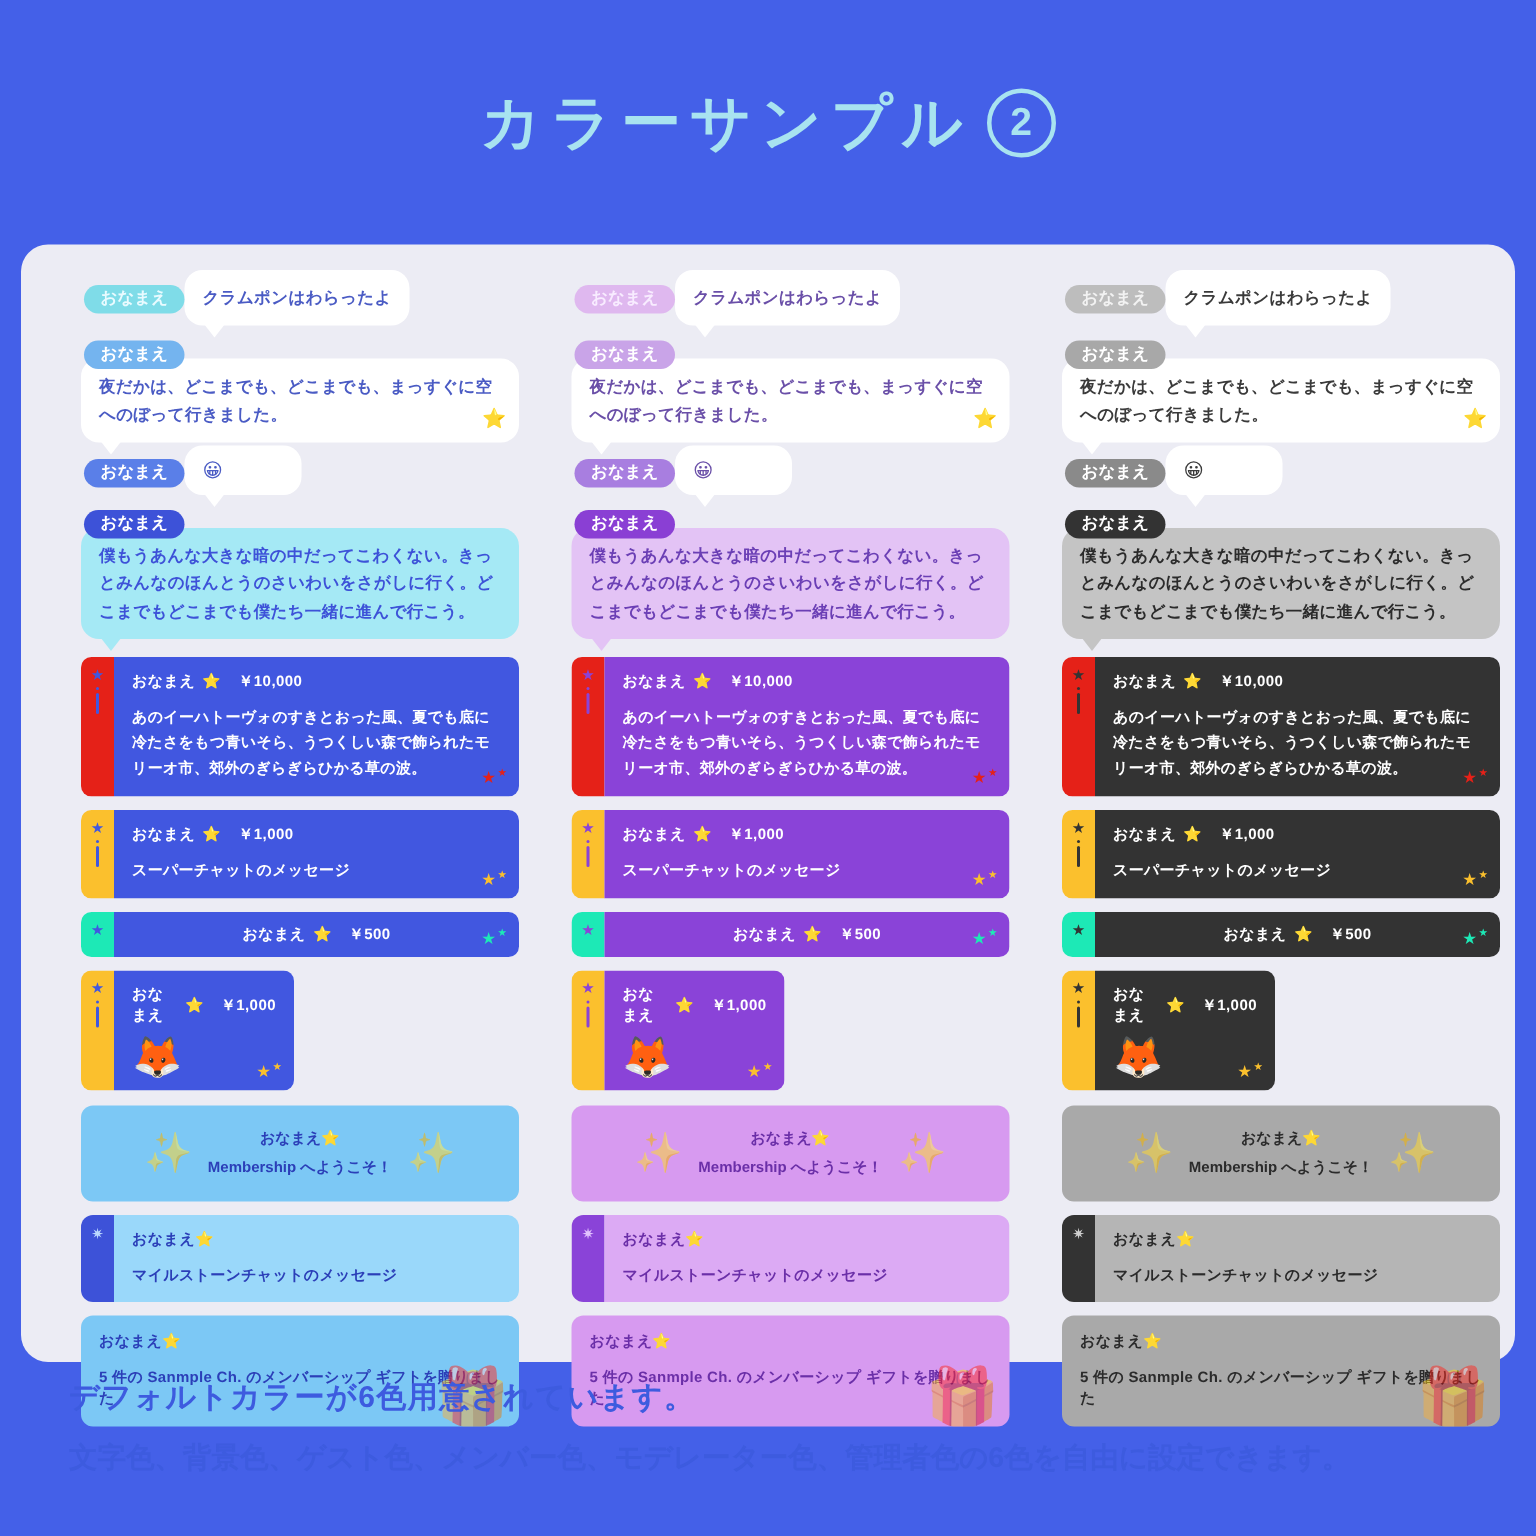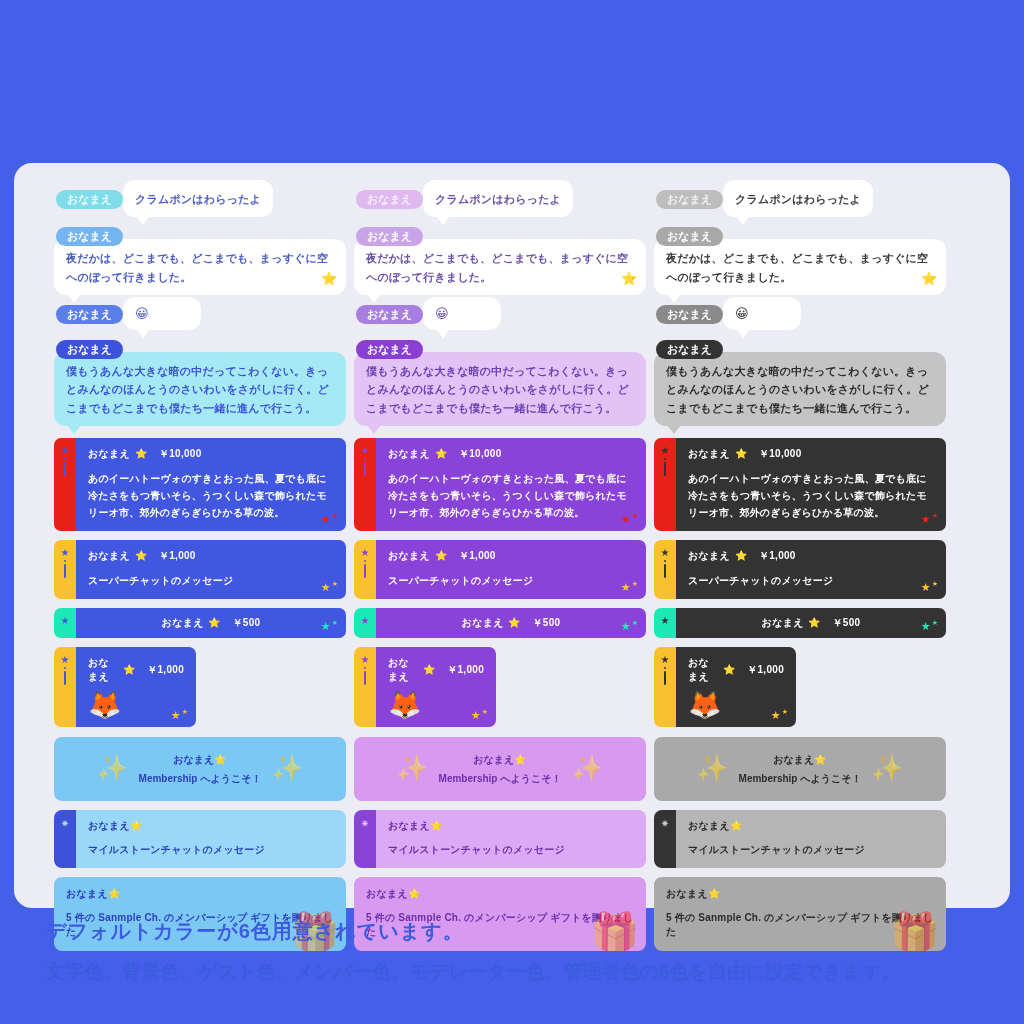--- a/index.html
+++ b/index.html
@@ -23,21 +23,21 @@
   .title .circled{
     display:inline-flex;align-items:center;justify-content:center;
     width:46px;height:46px;border:3px solid #a8e3f0;border-radius:50%;
     font-size:26px;letter-spacing:0;margin-left:8px;
   }
 
   
   .panel{
     position:absolute;left:14px;top:163px;width:996px;height:745px;
     background:#ececf4;border-radius:18px;
-    display:flex;gap:8px;padding:24px 16px 0 40px;
+    display:flex;gap:35px;padding:24px 16px 0 40px;
   }
   .col{width:292px;flex:0 0 292px;}
 
   
   .chat{margin-bottom:9px;position:relative;}
   .nametag{
     display:inline-block;border-radius:11px;padding:2px 11px 3px;
     font-size:11px;font-weight:bold;line-height:1.3;
     position:relative;z-index:2;margin-left:2px;
   }
@@ -116,20 +116,26 @@
     color:#3d5bdf;font-weight:bold;
   }
   .footer .l1{font-size:20px;letter-spacing:1px;margin-bottom:14px;}
   .footer .l2{font-size:19px;letter-spacing:0px;}
 </style>
 </head>
 <body>
 
 <div class="page">
 
+  <div class="title-wrap">
+    <div class="title">
+      <span>カラーサンプル</span>
+      <span class="circled">2</span>
+    </div>
+  </div>
 
   <div class="panel" id="panel">
       <div class="col">
         <div class="chat"><span class="nametag" style="background: rgb(127, 220, 232); color: rgb(233, 251, 255);">おなまえ</span><div class="bubble inline" style="background: rgb(255, 255, 255); color: rgb(74, 91, 196); --tail: #ffffff;">クラムポンはわらったよ</div></div>
         <div class="chat"><span class="nametag" style="background: rgb(116, 180, 239); color: rgb(255, 255, 255);">おなまえ</span><div class="bubble" style="background: rgb(255, 255, 255); color: rgb(74, 91, 196); --tail: #ffffff;">夜だかは、どこまでも、どこまでも、まっすぐに空へのぼって行きました。<span class="star">⭐</span></div></div>
         <div class="chat"><span class="nametag" style="background: rgb(90, 127, 232); color: rgb(255, 255, 255);">おなまえ</span><div class="bubble inline" style="background: rgb(255, 255, 255); color: rgb(74, 91, 196); --tail: #ffffff;"><div class="emoji-line" style="padding-right: 40px;">😀</div></div></div>
         <div class="chat"><span class="nametag" style="background: rgb(61, 82, 216); color: rgb(255, 255, 255);">おなまえ</span><div class="bubble" style="background: rgb(165, 233, 245); color: rgb(61, 82, 216); --tail: #a5e9f5;">僕もうあんな大きな暗の中だってこわくない。きっとみんなのほんとうのさいわいをさがしに行く。どこまでもどこまでも僕たち一緒に進んで行こう。</div></div>
         <div class="sc" style="margin-top: 12px;">
           <div class="sc-bar" style="background: rgb(229, 33, 24);">
             <span class="s1" style="color: rgb(65, 87, 224);">★</span>

